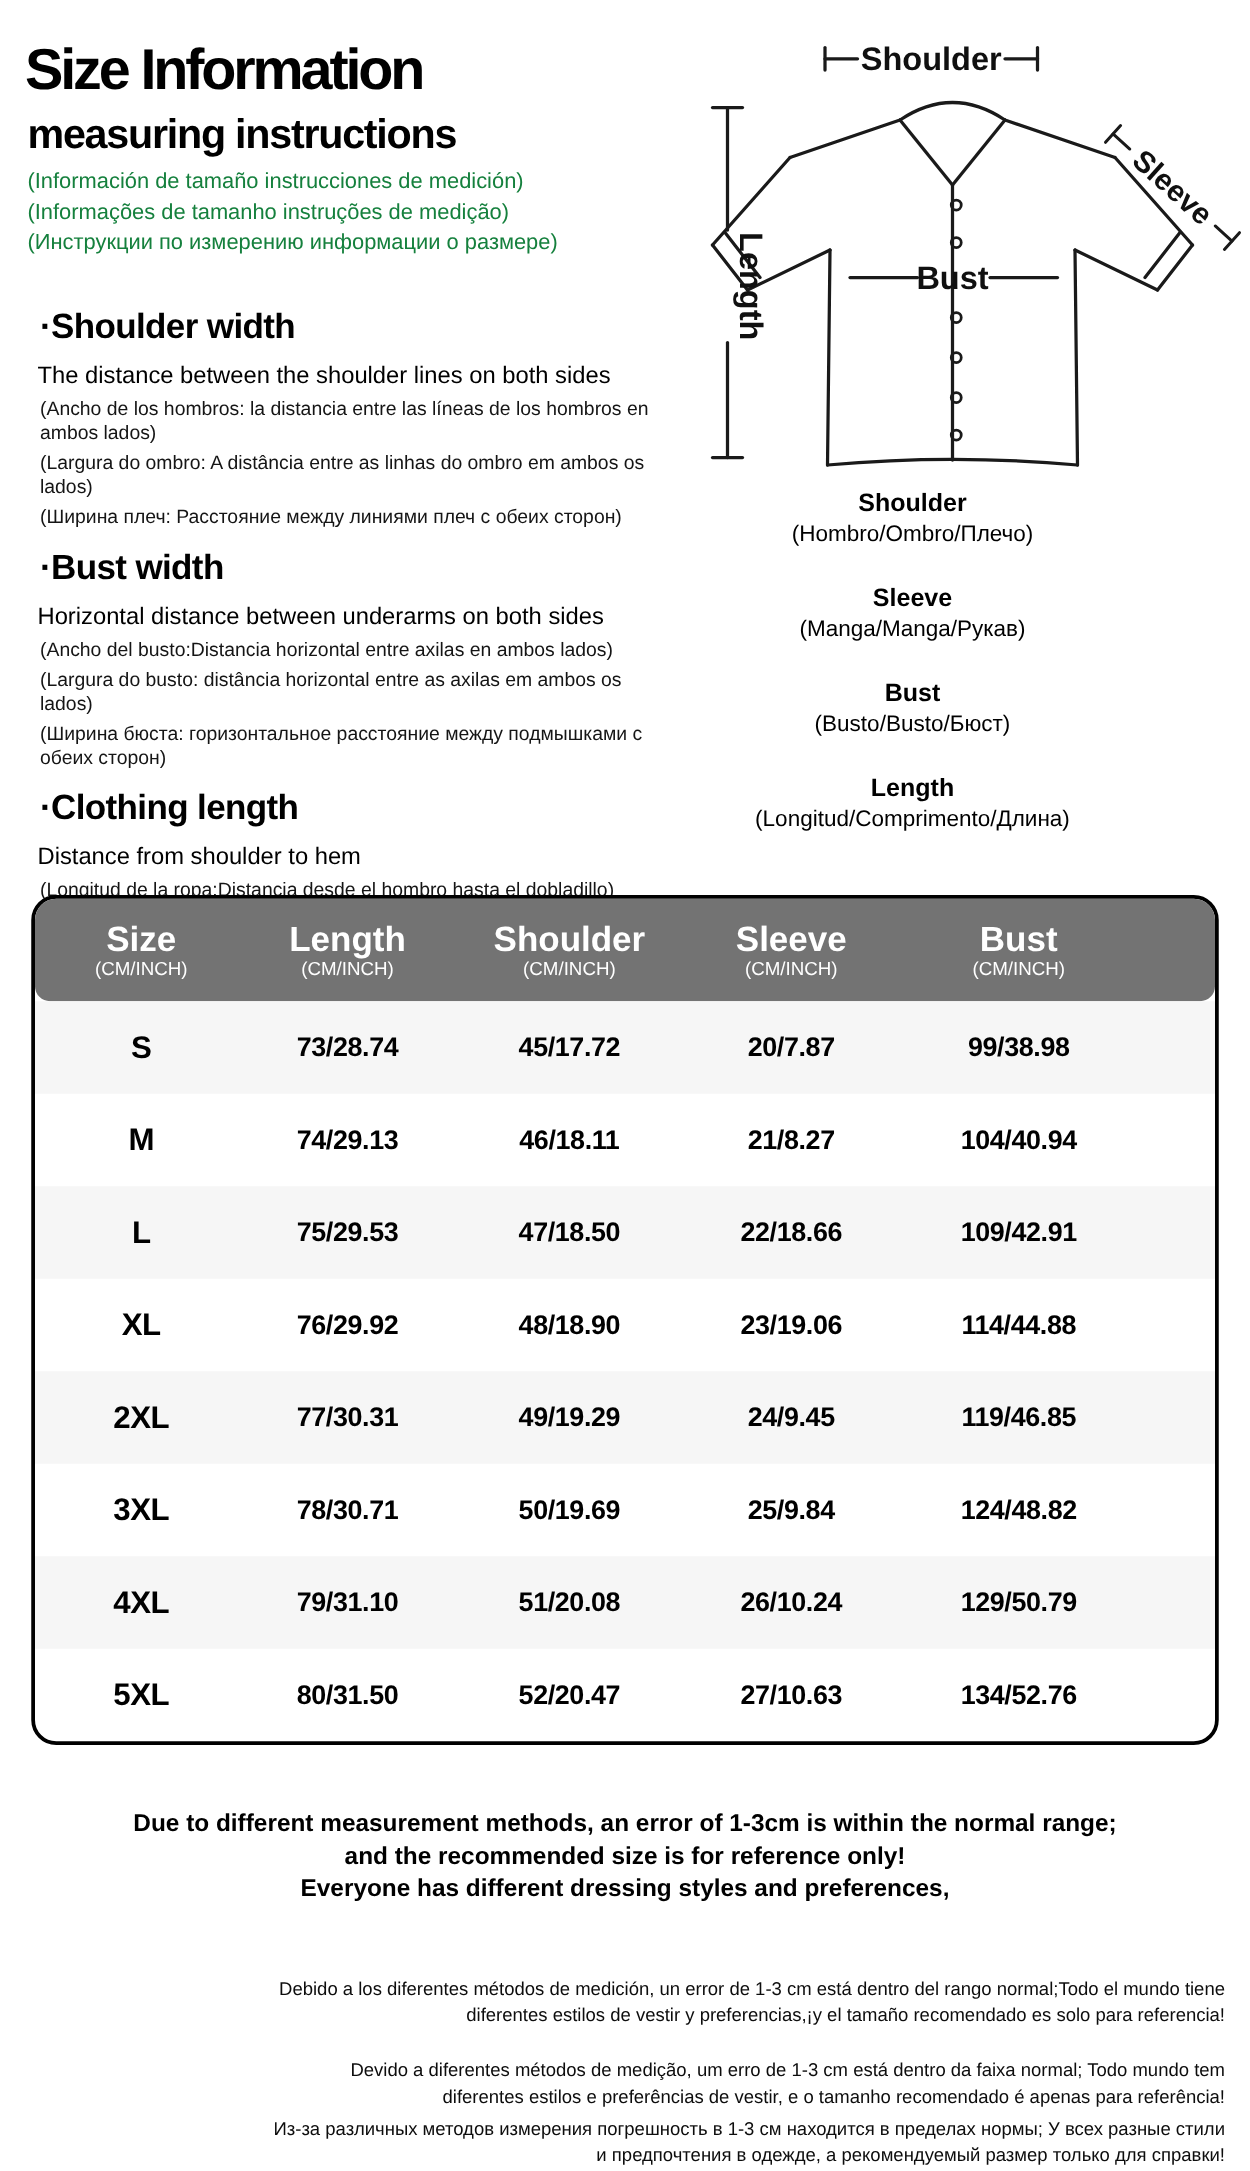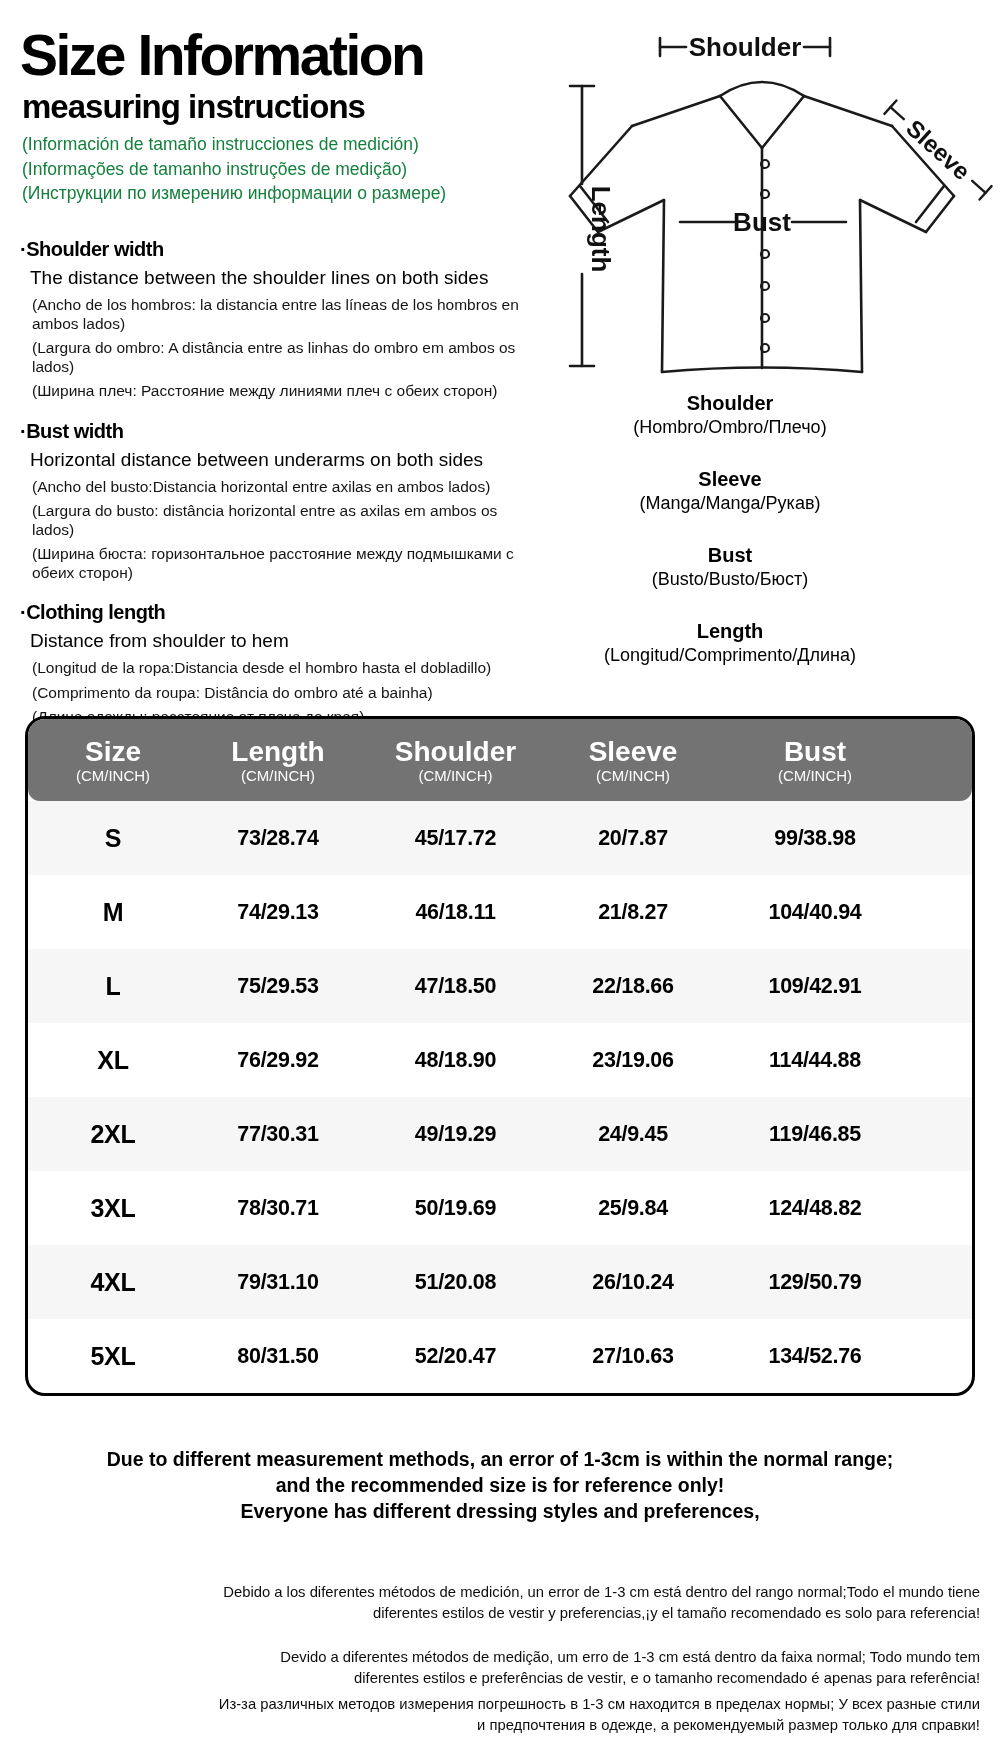--- a/index.html
+++ b/index.html
@@ -1,28 +1,28 @@
 <!DOCTYPE html>
 <html><head>
 <meta charset="utf-8">
 <style>
   html,body {margin:0; padding:0; background:#fff;}
   .page {position:relative; width:1000px; height:1737px; background:#fff; overflow:hidden;
          font-family:"Liberation Sans","DejaVu Sans",sans-serif; color:#000;}
 
   
   .intro {position:absolute; left:20px; top:24px; width:516px;}
-  .page-title {font-size:57px; font-weight:800; letter-spacing:-2.5px; line-height:62px; margin:0;}
+  .page-title {font-size:46px; font-weight:800; letter-spacing:-2.5px; line-height:62px; margin:0;}
   .page-subtitle {font-size:33px; font-weight:800; letter-spacing:-1px; line-height:40px; margin:1px 0 5px 2px;}
   .title-tr {font-size:17.5px; line-height:24.5px; margin-left:2px; color:#15803d;}
 
   
   .sections {position:absolute; left:20px; top:233px; width:516px;}
   .section {margin-bottom:14px;}
-  .section-heading {font-size:20px; font-weight:800; letter-spacing:-0.5px; line-height:32px; margin:0;}
+  .section-heading {font-size:28px; font-weight:800; letter-spacing:-0.5px; line-height:32px; margin:12px;}
   .section-desc {font-size:19px; line-height:24px; margin:1px 0 2px 10px;}
   .section-tr {font-size:15.5px; line-height:18.5px; margin:6px 0 0 12px; color:#151515;}
 
   
   .diagram {position:absolute; left:540px; top:22px; width:460px; height:368px;}
   .diagram svg {display:block; width:100%; height:100%;}
   svg text {font-family:"Liberation Sans","DejaVu Sans",sans-serif; fill:#101010;}
   .legend {position:absolute; left:545px; top:391px; width:370px; text-align:center;}
   .legend-entry {margin-bottom:28px;}
   .legend-term {font-size:20px; font-weight:bold; line-height:24px;}

